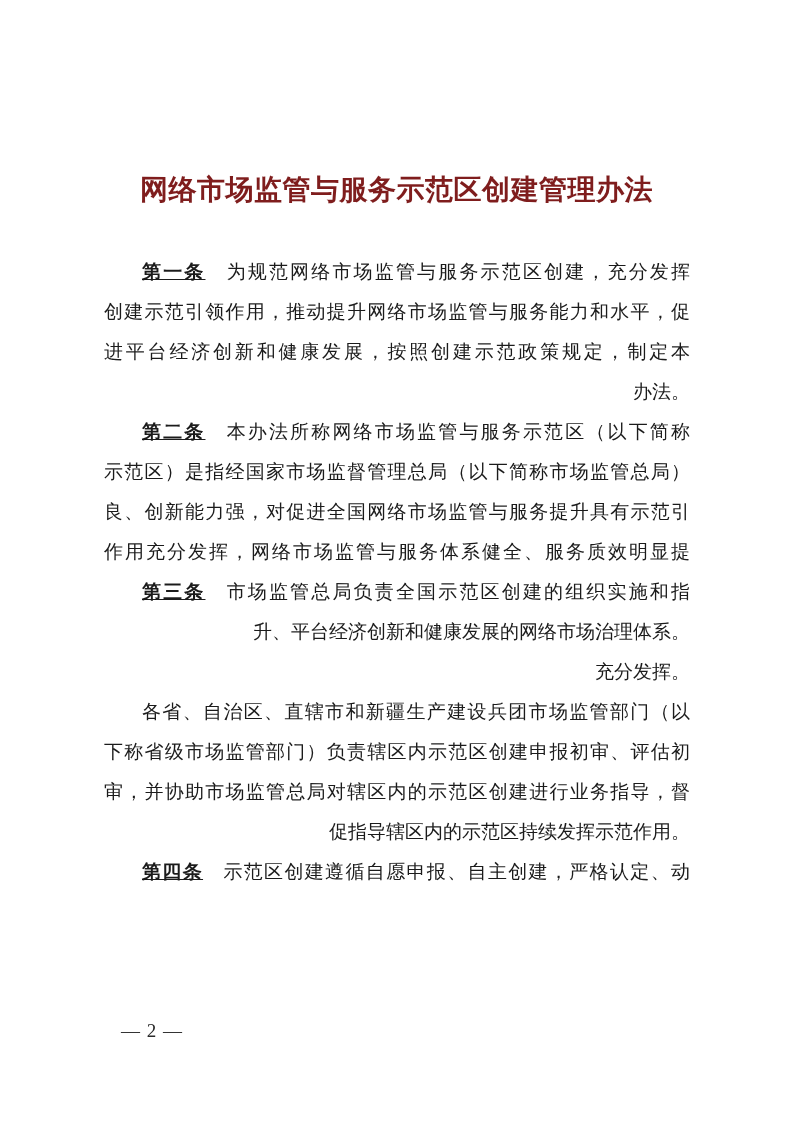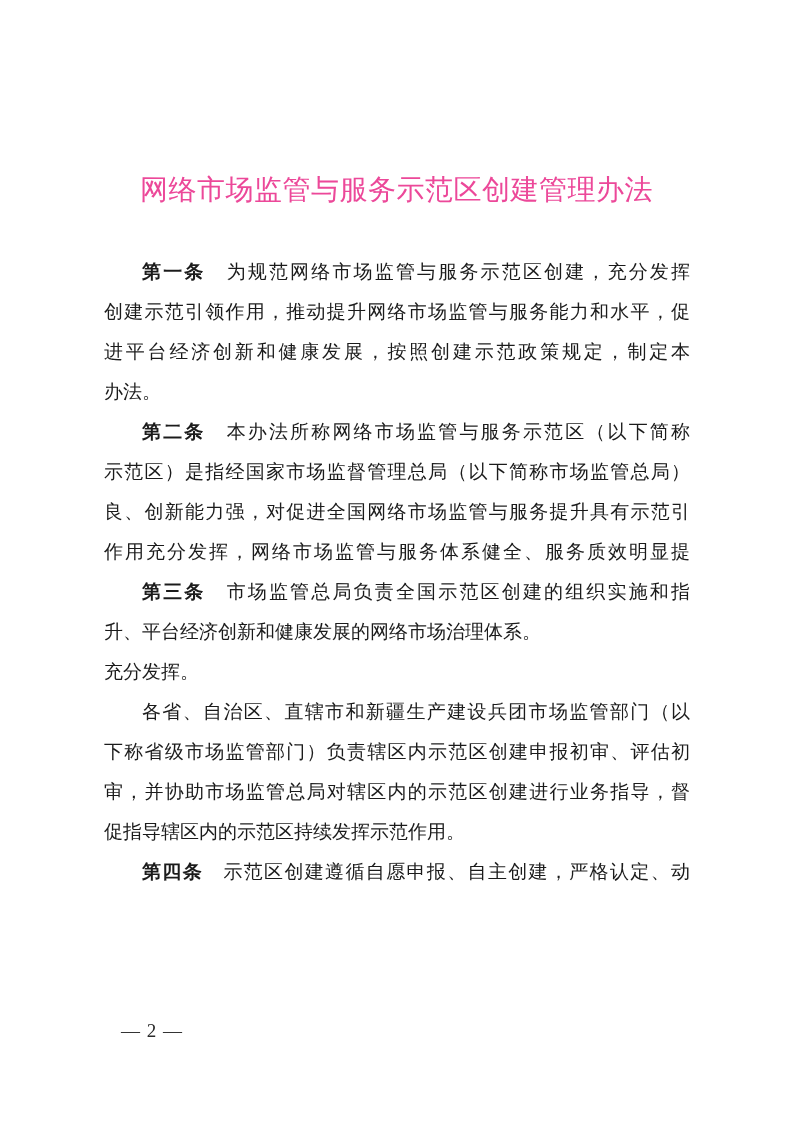--- a/index.html
+++ b/index.html
@@ -13,46 +13,47 @@
     color: #1b1b1b;
     overflow: hidden;
   }
   .doc-title {
     position: absolute;
     top: 171px;
     left: 0;
     width: 100%;
     text-align: center;
     font-size: 28px;
-    font-weight: 400;
+    font-weight: 700;
     letter-spacing: 0.5px;
-    color: #ec4899;
+    color: #7f1d1d;
   }
   .doc-body {
     position: absolute;
     top: 252px;
     left: 104px;
     width: 586px;
     font-size: 19px;
   }
   .line {
     height: 40px;
     line-height: 40px;
-    text-align: left;
+    text-align: right;
     overflow: hidden;
   }
   .line.just {
     text-align: justify;
     text-align-last: justify;
     text-justify: inter-character;
   }
   .line.indent { padding-left: 38px; }
   .article-no {
     font-weight: 700;
     font-family: "Liberation Sans", "DejaVu Sans", sans-serif;
+    text-decoration: underline;
   }
   .page-number {
     position: absolute;
     top: 1020px;
     left: 121px;
     font-size: 19px;
     letter-spacing: 1px;
     color: #2a2a2a;
   }
 </style>

